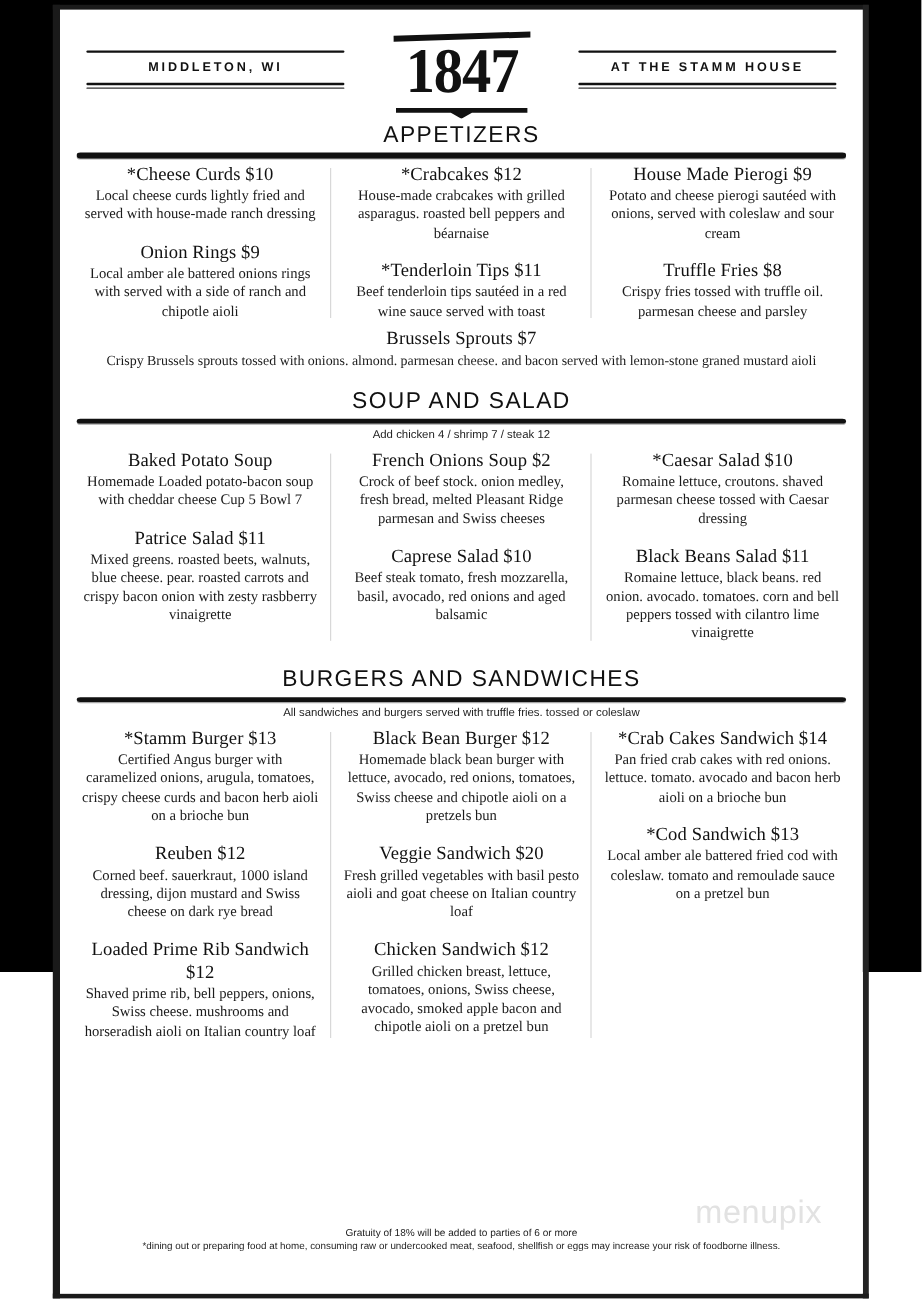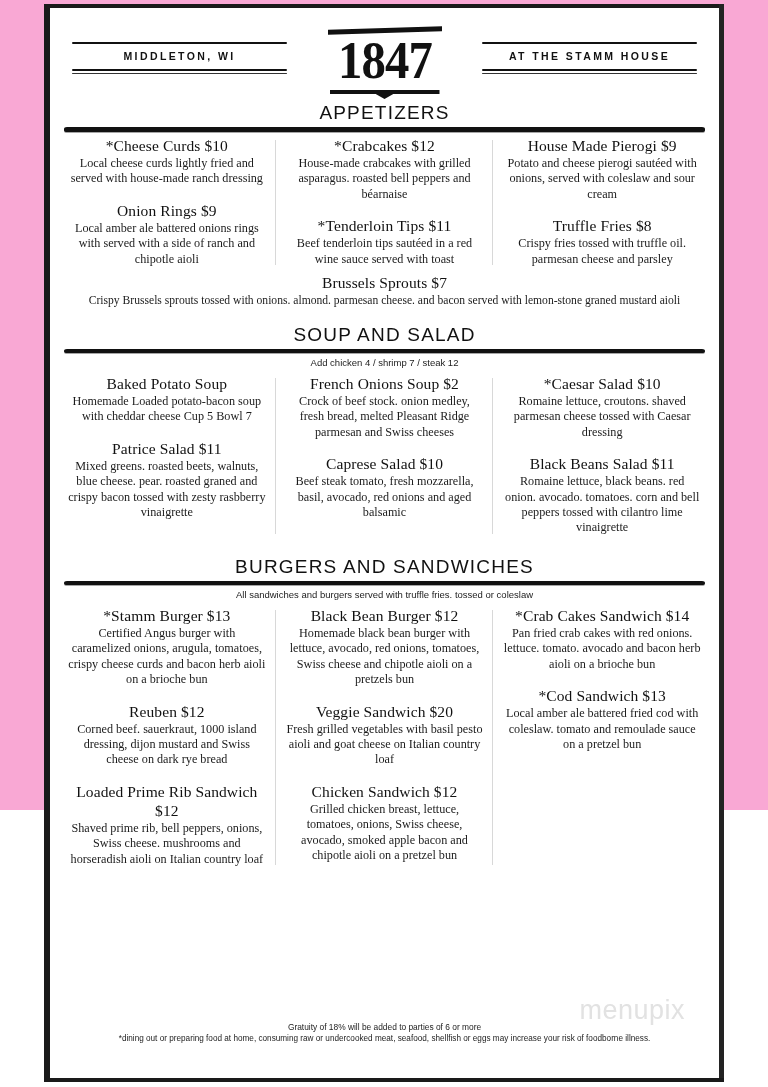--- a/index.html
+++ b/index.html
@@ -15,21 +15,21 @@
     color: #111111;
     overflow: hidden;
   }
 
   
   #page {
     position: absolute;
     left: 0; top: 0;
     width: 768px;
     height: 810px;
-    background: #f9a8d4;
+    background: #000000;
   }
   .frame-left {
     position: absolute;
     left: 44px; top: 4px;
     width: 6px; height: 1078px;
     background: #1a1a1a;
   }
   .frame-top {
     position: absolute;
     left: 44px; top: 4px;
@@ -299,21 +299,21 @@
           <div class="brush-rule"></div>
           <div class="section-note">Add chicken 4 / shrimp 7 / steak 12</div>
           <div class="cols">
             <div class="col">
               <div class="item">
                 <div class="item-name">Baked Potato Soup</div>
                 <div class="item-desc">Homemade Loaded potato-bacon soup with cheddar cheese Cup 5 Bowl 7</div>
               </div>
               <div class="item">
                 <div class="item-name">Patrice Salad $11</div>
-                <div class="item-desc">Mixed greens. roasted beets, walnuts, blue cheese. pear. roasted graned and crispy bacon tossed with zesty rasbberry vinaigrette</div>
+                <div class="item-desc">Mixed greens. roasted beets, walnuts, blue cheese. pear. roasted carrots and crispy bacon onion with zesty rasbberry vinaigrette</div>
               </div>
             </div>
             <div class="col">
               <div class="item">
                 <div class="item-name">French Onions Soup $2</div>
                 <div class="item-desc">Crock of beef stock. onion medley, fresh bread, melted Pleasant Ridge parmesan and Swiss cheeses</div>
               </div>
               <div class="item">
                 <div class="item-name">Caprese Salad $10</div>
                 <div class="item-desc">Beef steak tomato, fresh mozzarella, basil, avocado, red onions and aged balsamic</div>

